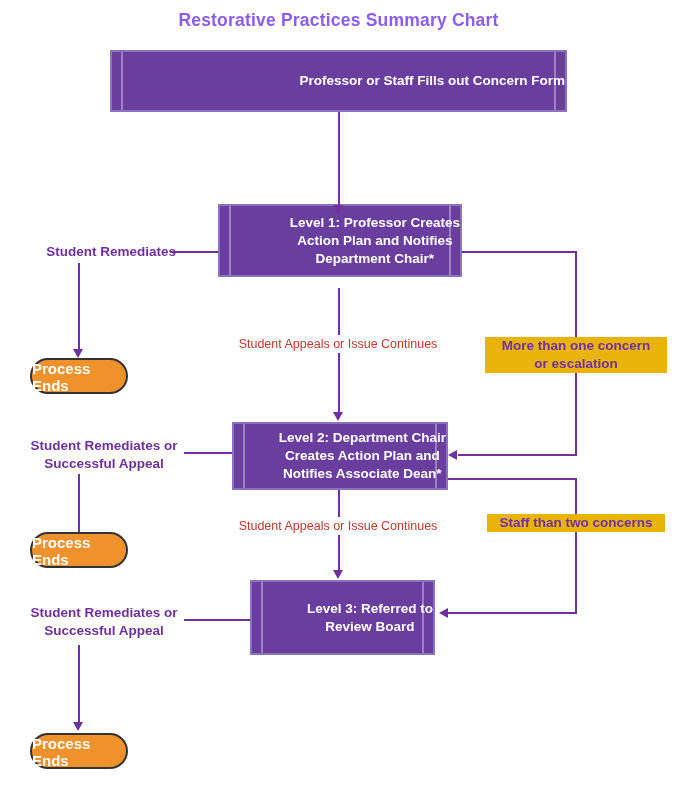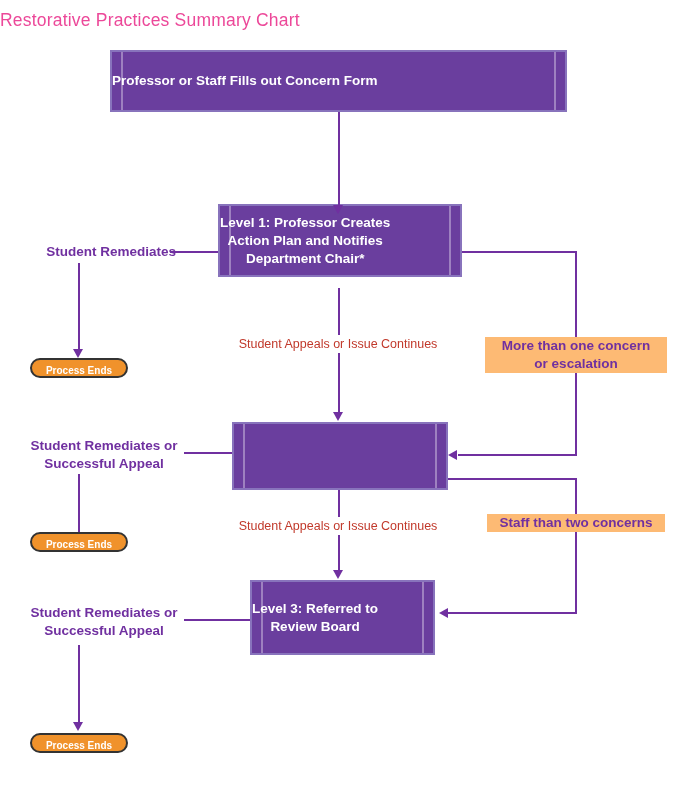--- a/index.html
+++ b/index.html
@@ -1,50 +1,50 @@
 <!DOCTYPE html>
 <html><head>
 <meta charset="utf-8">
 <style>
   html,body{margin:0;padding:0;background:#ffffff;}
   #canvas{
     position:relative;width:677px;height:800px;background:#ffffff;
     font-family:"Liberation Sans", sans-serif;overflow:hidden;
   }
   .title{
-    position:absolute;top:10px;left:0;right:0;
-    color:#ec4899;font-size:17.5px;font-weight:400;letter-spacing:.2px;
+    position:absolute;top:10px;left:0;right:0;text-align:center;
+    color:#8b5cf6;font-size:17.5px;font-weight:700;letter-spacing:.2px;
   }
   .pbox{
     position:absolute;background:#6A3E9E;border:2px solid #8873BC;
-    color:#ffffff;display:flex;align-items:center;justify-content:flex-start;
+    color:#ffffff;display:flex;align-items:center;justify-content:flex-end;
     text-align:center;font-size:13.5px;font-weight:600;line-height:18px;
     white-space:pre-line;box-sizing:border-box;
   }
   .bar{position:absolute;top:0;bottom:0;width:2px;background:rgba(255,255,255,.35);}
   .bar.l{left:9px}.bar.r{right:9px}
   .pill{
-    position:absolute;left:30px;width:98px;height:20px;background:#F0922B;
+    position:absolute;left:30px;width:98px;height:36px;background:#F0922B;
     border:2px solid #333333;border-radius:18px;color:#ffffff;
-    display:flex;align-items:flex-end;justify-content:center;
-    font-size:10px;font-weight:600;box-sizing:border-box;
+    display:flex;align-items:flex-start;justify-content:center;
+    font-size:15px;font-weight:600;box-sizing:border-box;
   }
   .lineh{position:absolute;height:2px;background:#7030A0;}
   .linev{position:absolute;width:2px;background:#7030A0;}
   .arrow-down{position:absolute;width:0;height:0;
     border-left:5px solid transparent;border-right:5px solid transparent;
     border-top:9px solid #7030A0;}
   .arrow-left{position:absolute;width:0;height:0;
     border-top:5px solid transparent;border-bottom:5px solid transparent;
     border-right:9px solid #7030A0;}
   .lbl{
     position:absolute;text-align:center;color:#7030A0;font-weight:600;
     font-size:13.5px;line-height:18px;white-space:pre-line;
   }
-  .lbl.on-line{background:#fdba74;}
+  .lbl.on-line{background:#eab308;}
   .lbl.red{color:#C1392B;font-weight:400;font-size:12.5px;background:#ffffff;}
 </style>
 </head>
 <body>
 
 <div id="canvas">
 
   <div class="title">Restorative Practices Summary Chart</div>
 
   <div class="pbox" style="left:110px;top:50px;width:457px;height:62px;">
@@ -57,20 +57,23 @@
     <div class="bar l"></div>
     <div class="bar r"></div>
     <span>Level 1: Professor Creates
 Action Plan and Notifies
 Department Chair*</span>
   </div>
 
   <div class="pbox" style="left:232px;top:422px;width:216px;height:68px;">
     <div class="bar l"></div>
     <div class="bar r"></div>
+    <span>Level 2: Department Chair
+Creates Action Plan and
+Notifies Associate Dean*</span>
   </div>
 
   <div class="pbox" style="left:250px;top:580px;width:185px;height:75px;">
     <div class="bar l"></div>
     <div class="bar r"></div>
     <span>Level 3: Referred to
 Review Board</span>
   </div>
 
   <div class="linev" style="left:338px;top:112px;height:93px;"></div>

